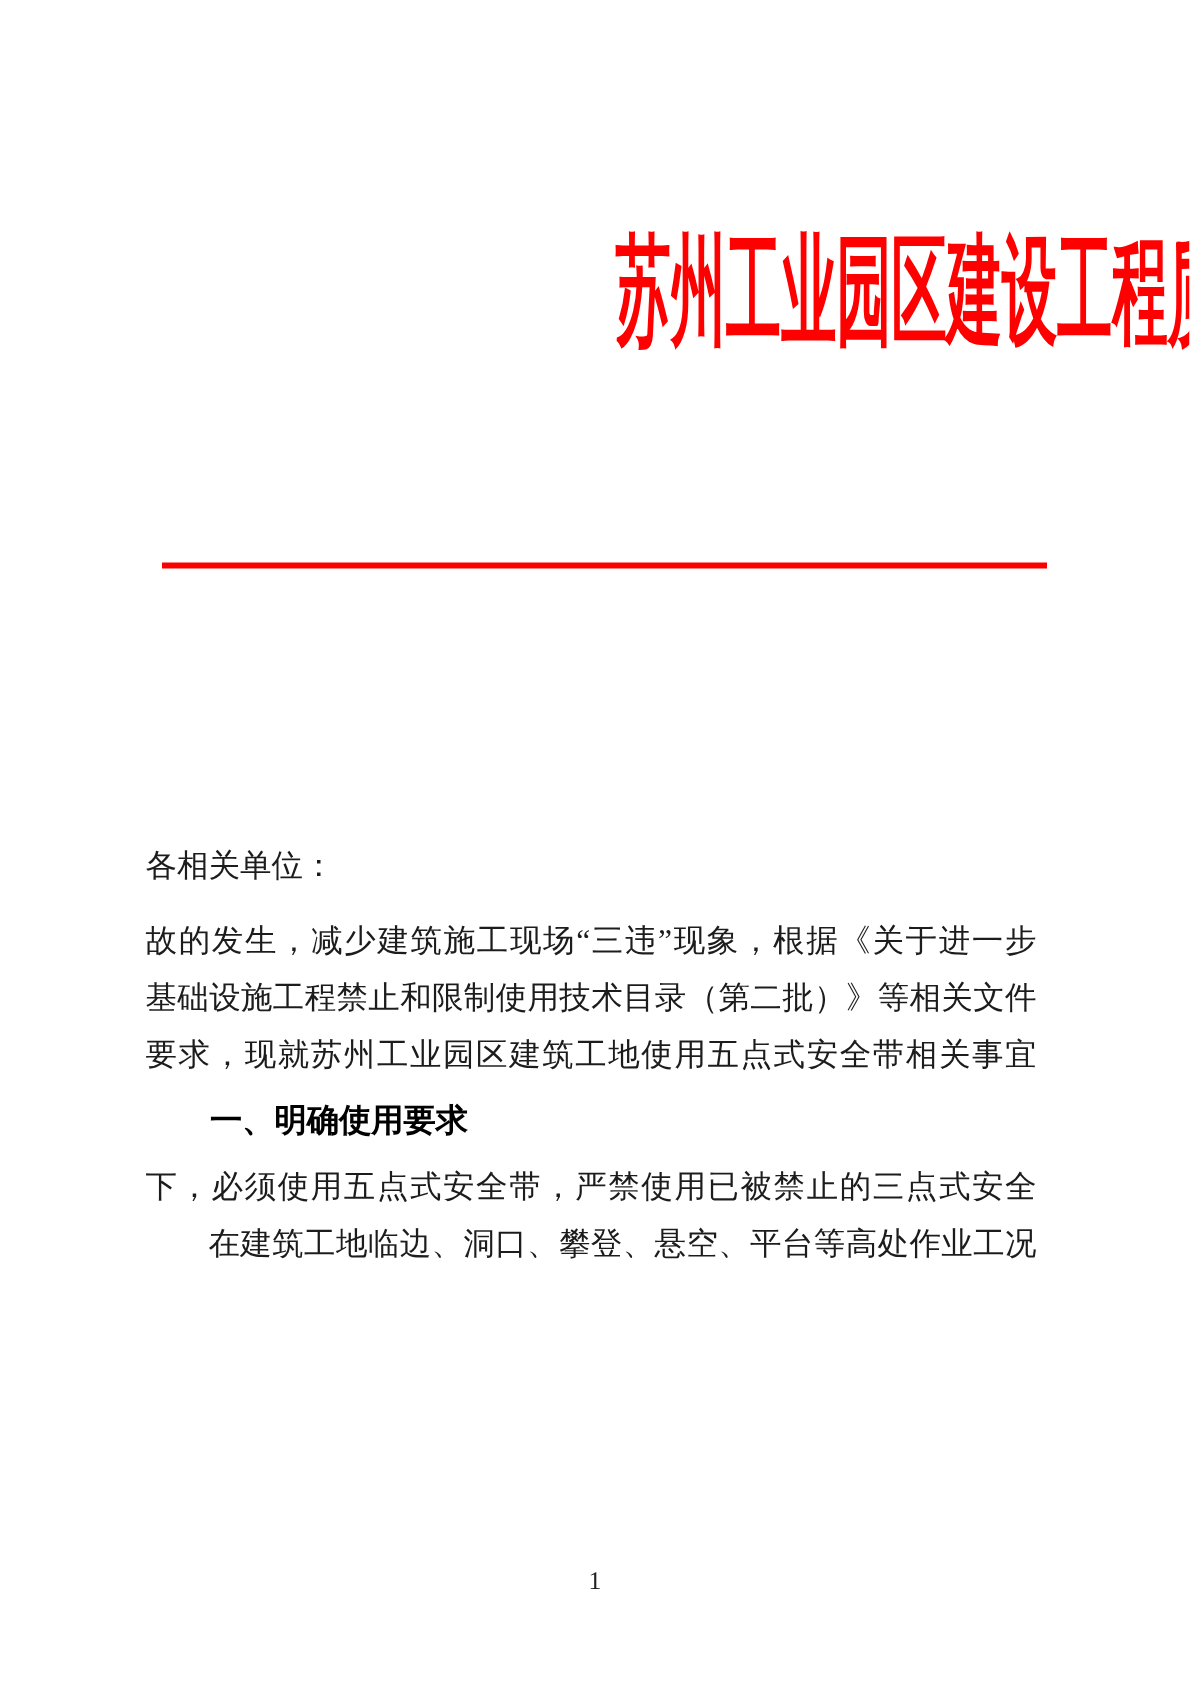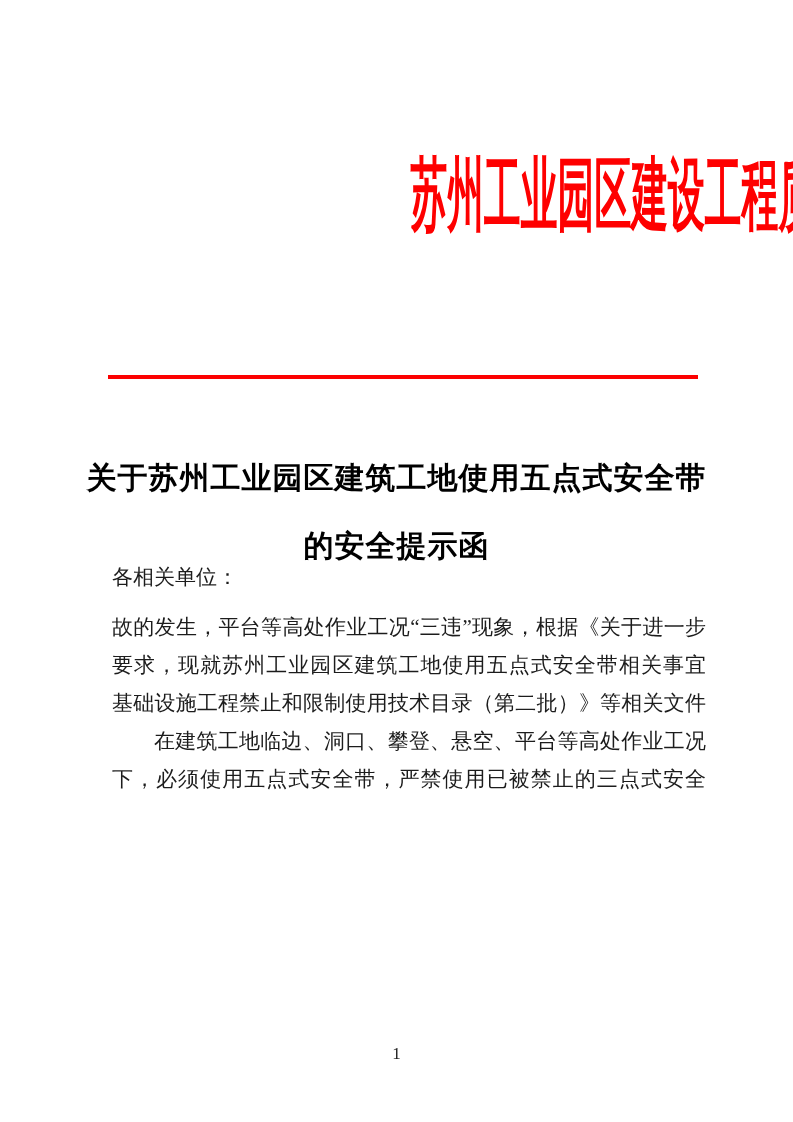--- a/index.html
+++ b/index.html
@@ -58,21 +58,21 @@
     font-weight: bold;
     color: #000000;
     line-height: 68px;
     letter-spacing: 1px;
   }
 
   
   .body-block {
     position: absolute;
     top: 558px;
-    left: 112px;
+    left: 97px;
     width: 594px;
     font-size: 21px;
     line-height: 38px;
     color: #1c1c1c;
   }
   .line {
     text-align: justify;
     text-align-last: justify;
     white-space: nowrap;
     overflow: hidden;
@@ -110,38 +110,35 @@
 <body>
 
 <div class="page">
 
   <div class="letterhead">
     <span class="stretch">苏州工业园区建设工程质量安全监督站文件</span>
   </div>
 
   <div class="red-rule"></div>
 
-  <div class="doc-title">
-    <div>关于苏州工业园区建筑工地使用五点式安全带</div>
-    <div>的安全提示函</div>
-  </div>
 
   <div class="body-block">
 
     <div class="salutation">各相关单位：</div>
 
     <div class="para-1">
-      <div class="line">故的发生，平台等高处作业工况“三违”现象，根据《关于进一步</div>
+      <div class="line">故的发生，减少建筑施工现场“三违”现象，根据《关于进一步</div>
+      <div class="line">基础设施工程禁止和限制使用技术目录（第二批）》等相关文件</div>
       <div class="line">要求，现就苏州工业园区建筑工地使用五点式安全带相关事宜</div>
-      <div class="line">基础设施工程禁止和限制使用技术目录（第二批）》等相关文件</div>
     </div>
 
+    <div class="section-heading">一、明确使用要求</div>
 
     <div>
+      <div class="line">下，必须使用五点式安全带，严禁使用已被禁止的三点式安全</div>
       <div class="line indent">在建筑工地临边、洞口、攀登、悬空、平台等高处作业工况</div>
-      <div class="line">下，必须使用五点式安全带，严禁使用已被禁止的三点式安全</div>
     </div>
 
   </div>
 
   <div class="page-number">1</div>
 
 </div>
 
 </body></html>

